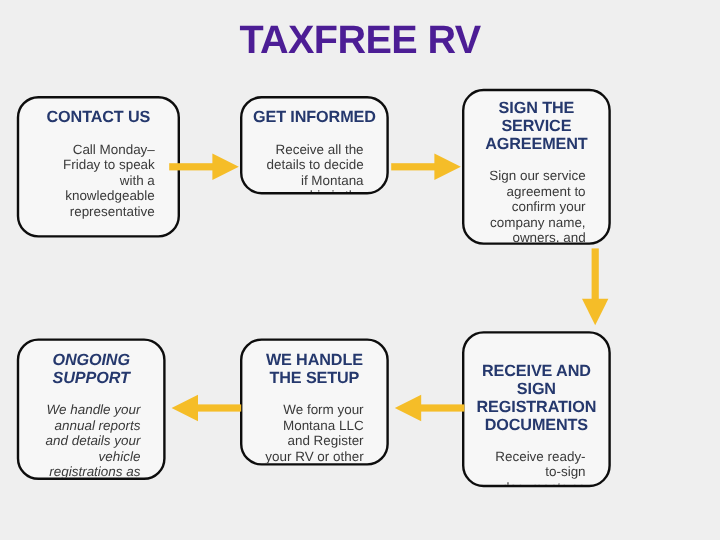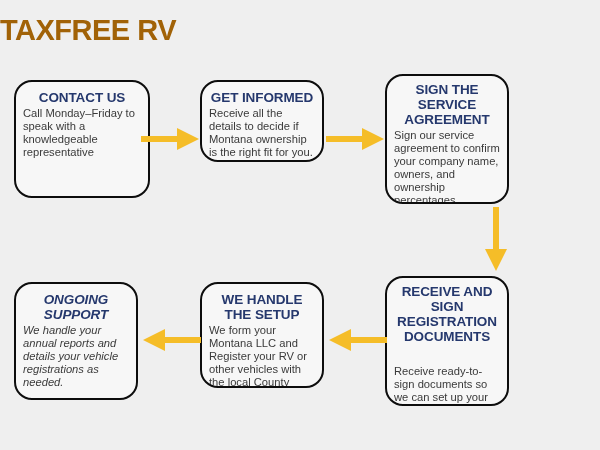--- a/index.html
+++ b/index.html
@@ -18,25 +18,25 @@
     width: 600px;
     height: 450px;
   }
 
   
   .page-title {
     position: absolute;
     left: 0;
     top: 16px;
     width: 600px;
-    text-align: left;
-    font-size: 29px;
+    text-align: center;
+    font-size: 33px;
     font-weight: bold;
     letter-spacing: -0.5px;
-    color: #a16207;
+    color: #4c1d95;
     line-height: 1;
     white-space: nowrap;
   }
 
   
   .step-box {
     position: absolute;
     box-sizing: border-box;
     background: #f7f7f7;
     border: 2.5px solid #0d0d0d;
@@ -54,36 +54,36 @@
     color: #25386d;
     text-align: center;
     line-height: 1.12;
     letter-spacing: -0.1px;
     margin: 0 0 2px 0;
     white-space: pre-line;
   }
   .step-body {
     font-size: 11.2px;
     color: #3a3a3a;
-    text-align: left;
+    text-align: right;
     line-height: 1.16;
-    margin: 0;
+    margin: 12px;
   }
 
   
   #box-1 { left: 14px;  top: 80px;  width: 136px; height: 118px; }
   #box-2 { left: 200px; top: 80px;  width: 124px; height: 82px; }
   #box-3 { left: 385px; top: 74px;  width: 124px; height: 130px; }
   
   #box-4 { left: 385px; top: 276px; width: 124px; height: 130px; }
   #box-5 { left: 200px; top: 282px; width: 124px; height: 106px; }
   #box-6 { left: 14px;  top: 282px; width: 124px; height: 118px; font-style: italic; }
 
   #box-3 { padding-top: 6px; }
-  #box-4 { padding-top: 6px; gap: 19px; }
+  #box-4 { padding-top: 23px; }
 
   
   .arrow {
     position: absolute;
     overflow: visible;
   }
   .arrow-h { width: 60px; height: 26px; }
   .arrow-v { width: 26px; height: 66px; }
 
   #arrow-1 { left: 141px; top: 126px; }

